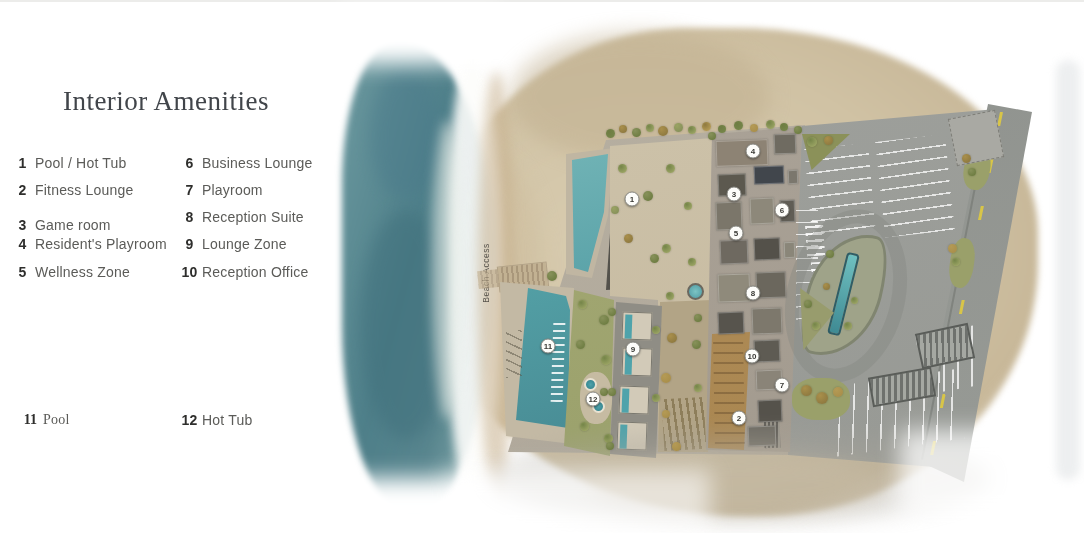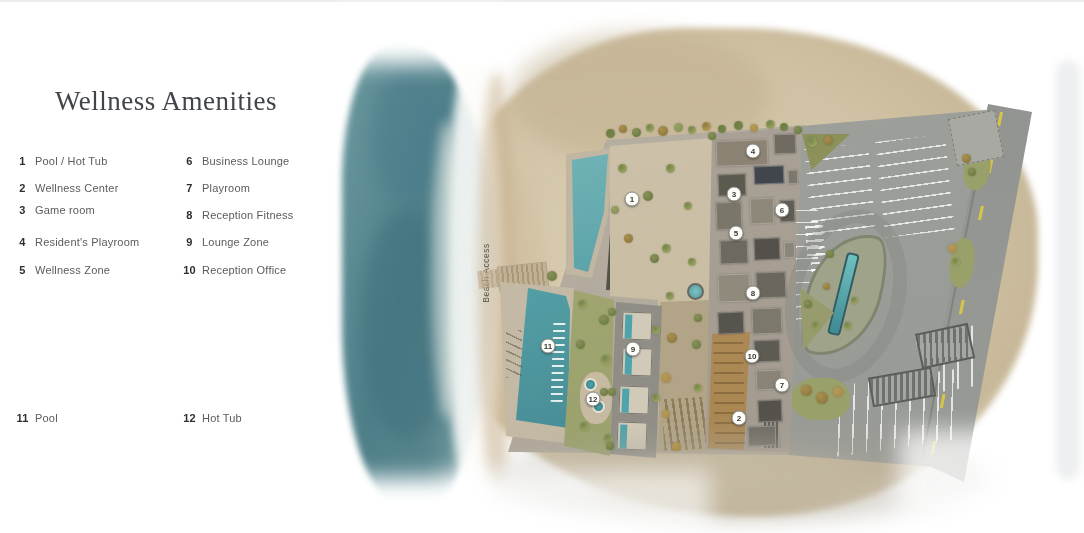--- a/index.html
+++ b/index.html
@@ -7,21 +7,21 @@
               font-family:"Liberation Sans", sans-serif; position:relative; }
   .abs { position:absolute; }
   
   .legend { position:absolute; left:0; top:0; width:360px; height:533px; }
   .legend-title { position:absolute; left:0; width:332px; text-align:center;
     font-family:"Liberation Serif", serif; font-size:27px; font-weight:400;
     color:#41454a; letter-spacing:.5px; }
   #title-interior { top:86px; }
   #title-outdoor  { top:344px; }
   .amenity { position:absolute; height:18px; white-space:nowrap;
-    font-size:11px; color:#5b5b58; letter-spacing:.2px; }
+    font-size:14px; color:#5b5b58; letter-spacing:.2px; }
   .amenity .num { display:inline-block; width:17px; text-align:center;
     font-weight:bold; color:#2e2e2c; }
   .amenity .lbl { margin-left:4px; }
   
   .map { position:absolute; left:360px; top:0; width:724px; height:533px; }
   .layer { position:absolute; inset:0; }
   
   .sand-main { left:78px; top:28px; width:600px; height:488px;
     background:radial-gradient(ellipse at 35% 45%, #d9cdb1 0%, #d0c2a4 50%, #c8b899 72%, rgba(200,184,153,0) 100%);
     border-radius:42% 50% 46% 52% / 48% 42% 52% 46%; filter:blur(3px); }
@@ -165,46 +165,46 @@
     display:flex; align-items:center; justify-content:center;
     font-size:8px; font-weight:bold; color:#3a3a35; transform:translate(-50%,-50%); z-index:30; }
   .bush { position:absolute; border-radius:50%; box-shadow:0 0 2px rgba(0,0,0,.25); z-index:20; }
 </style>
 </head>
 <body>
 
 <div class="top-hairline"></div>
 
 <div class="legend">
-  <div class="legend-title" id="title-interior">Wellness Amenities</div>
+  <div class="legend-title" id="title-interior">Interior Amenities</div>
 
   <div class="amenity" style="left:14px; top:155px;">
     <span class="num">1</span><span class="lbl">Pool / Hot Tub</span></div>
   <div class="amenity" style="left:14px; top:182px;">
-    <span class="num">2</span><span class="lbl">Wellness Center</span></div>
-  <div class="amenity" style="left:14px; top:204px;">
+    <span class="num">2</span><span class="lbl">Fitness Lounge</span></div>
+  <div class="amenity" style="left:14px; top:217px;">
     <span class="num">3</span><span class="lbl">Game room</span></div>
   <div class="amenity" style="left:14px; top:236px;">
     <span class="num">4</span><span class="lbl">Resident's Playroom</span></div>
   <div class="amenity" style="left:14px; top:264px;">
     <span class="num">5</span><span class="lbl">Wellness Zone</span></div>
 
   <div class="amenity" style="left:181px; top:155px;">
     <span class="num">6</span><span class="lbl">Business Lounge</span></div>
   <div class="amenity" style="left:181px; top:182px;">
     <span class="num">7</span><span class="lbl">Playroom</span></div>
   <div class="amenity" style="left:181px; top:209px;">
-    <span class="num">8</span><span class="lbl">Reception Fitness</span></div>
+    <span class="num">8</span><span class="lbl">Reception Suite</span></div>
   <div class="amenity" style="left:181px; top:236px;">
     <span class="num">9</span><span class="lbl">Lounge Zone</span></div>
   <div class="amenity" style="left:181px; top:264px;">
     <span class="num">10</span><span class="lbl">Reception Office</span></div>
 
 
-  <div class="amenity" style="left:14px; top:412px;">
+  <div class="amenity" style="left:22px; top:412px;font-family:Liberation Serif, serif;">
     <span class="num">11</span><span class="lbl">Pool</span></div>
   <div class="amenity" style="left:181px; top:412px;">
     <span class="num">12</span><span class="lbl">Hot Tub</span></div>
 </div>
 
 <div class="map">
 
   <div class="abs sand-main"></div>
   <div class="abs sand-dark1"></div>
   <div class="abs sand-dark2"></div>

